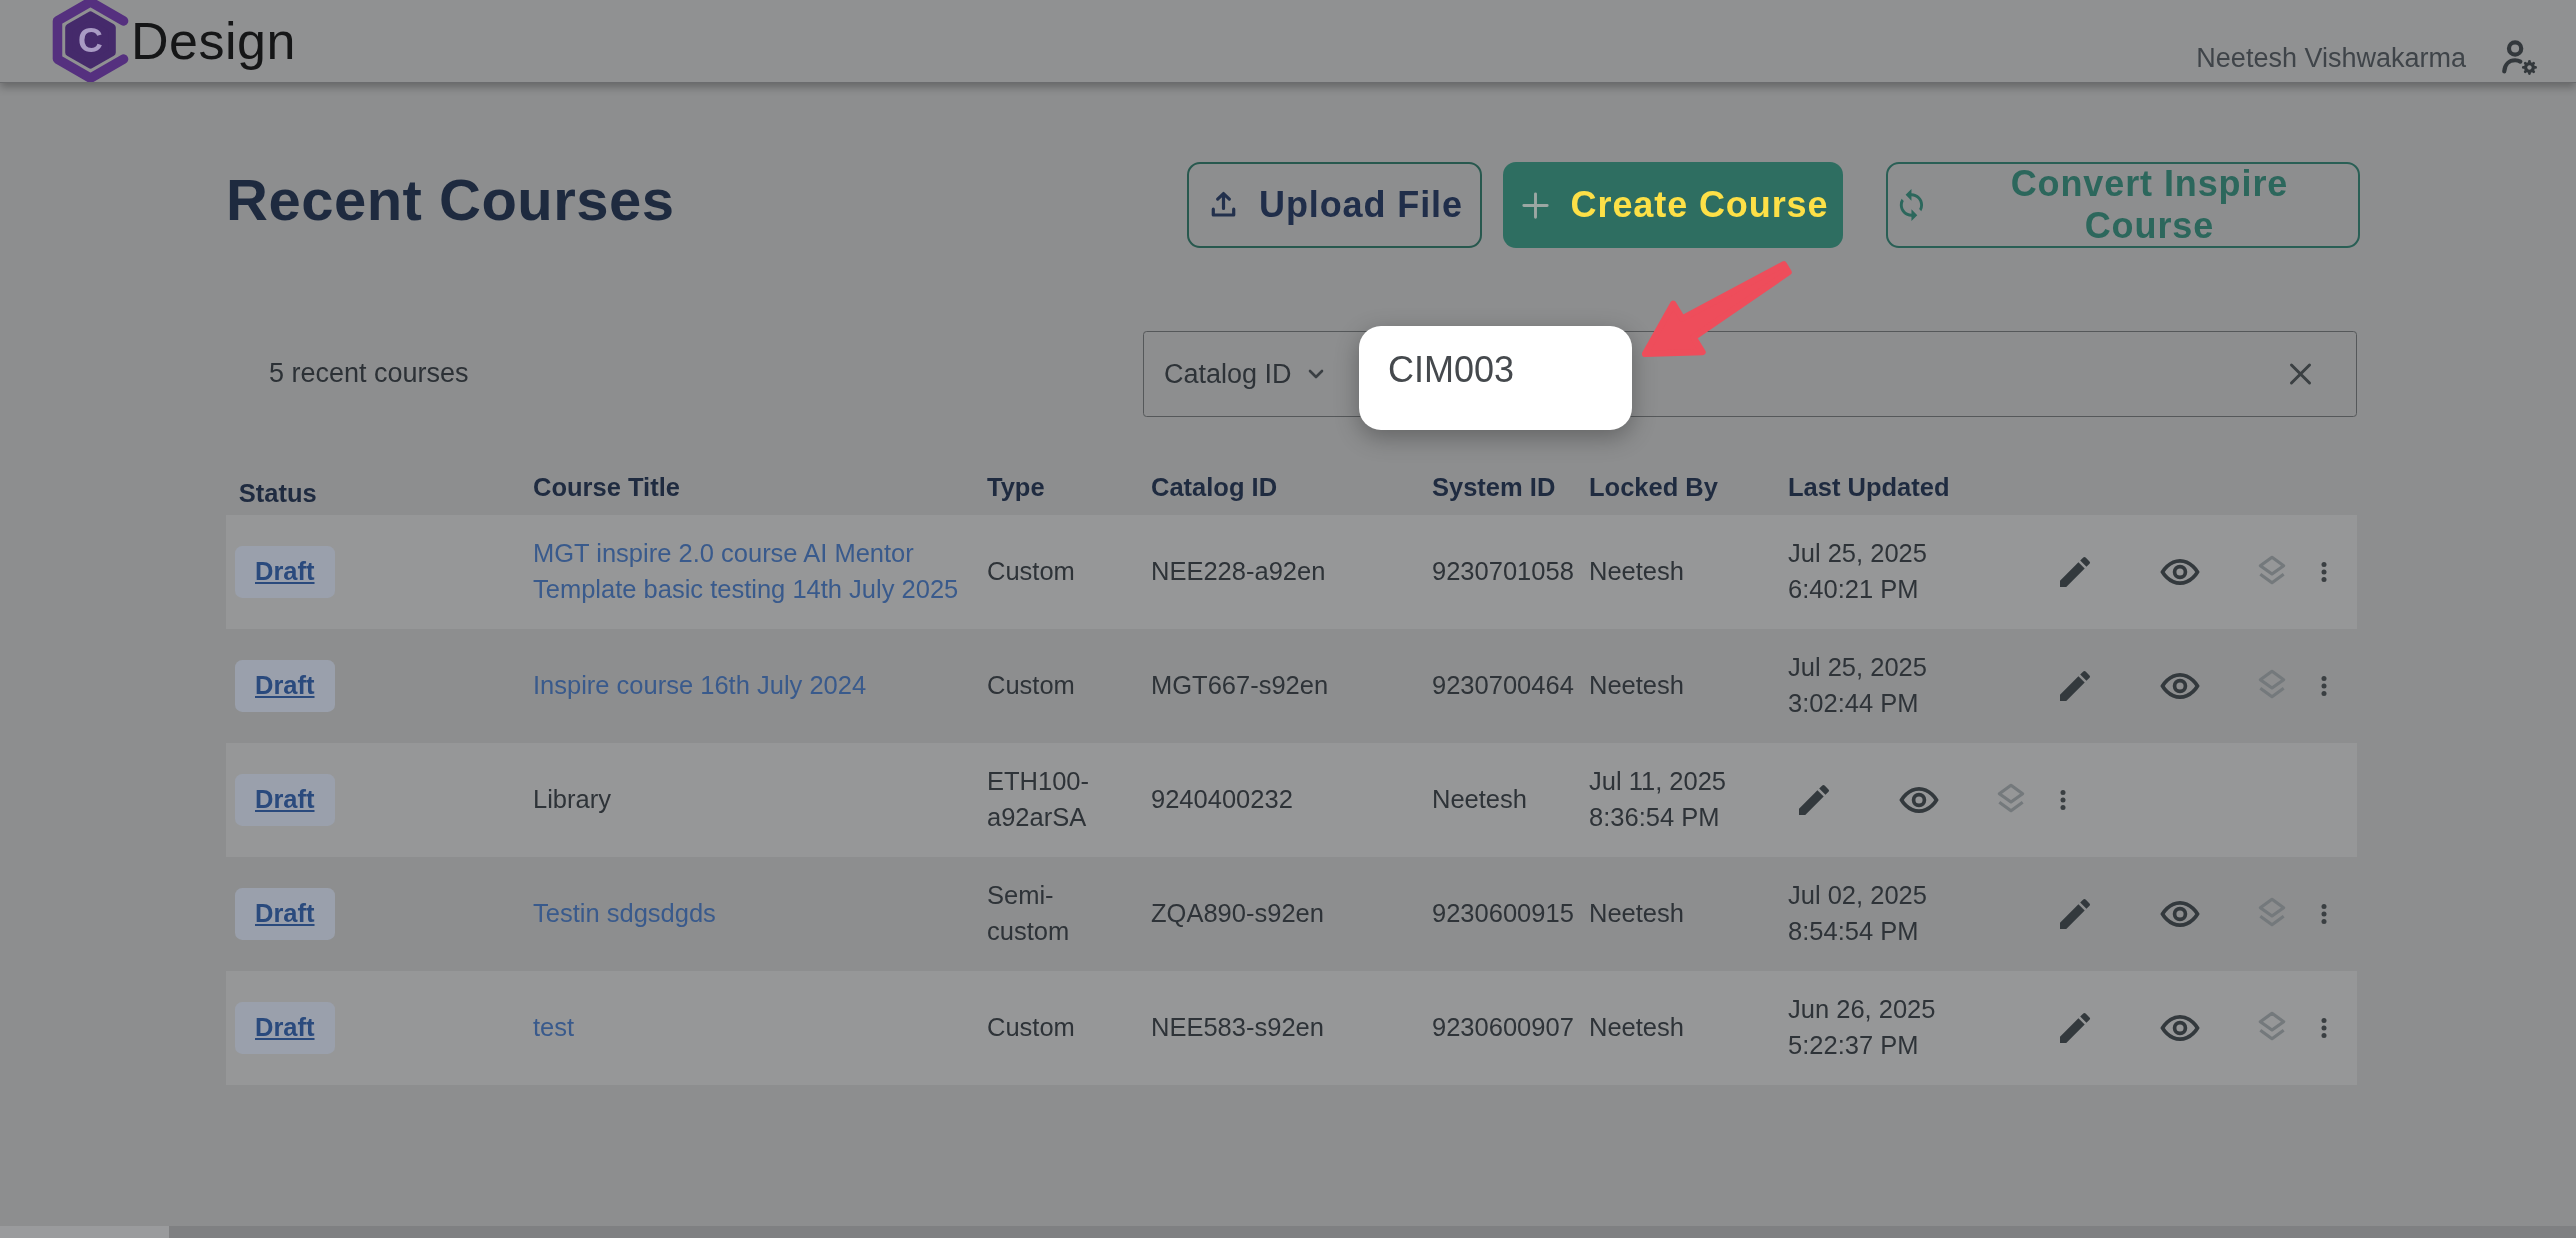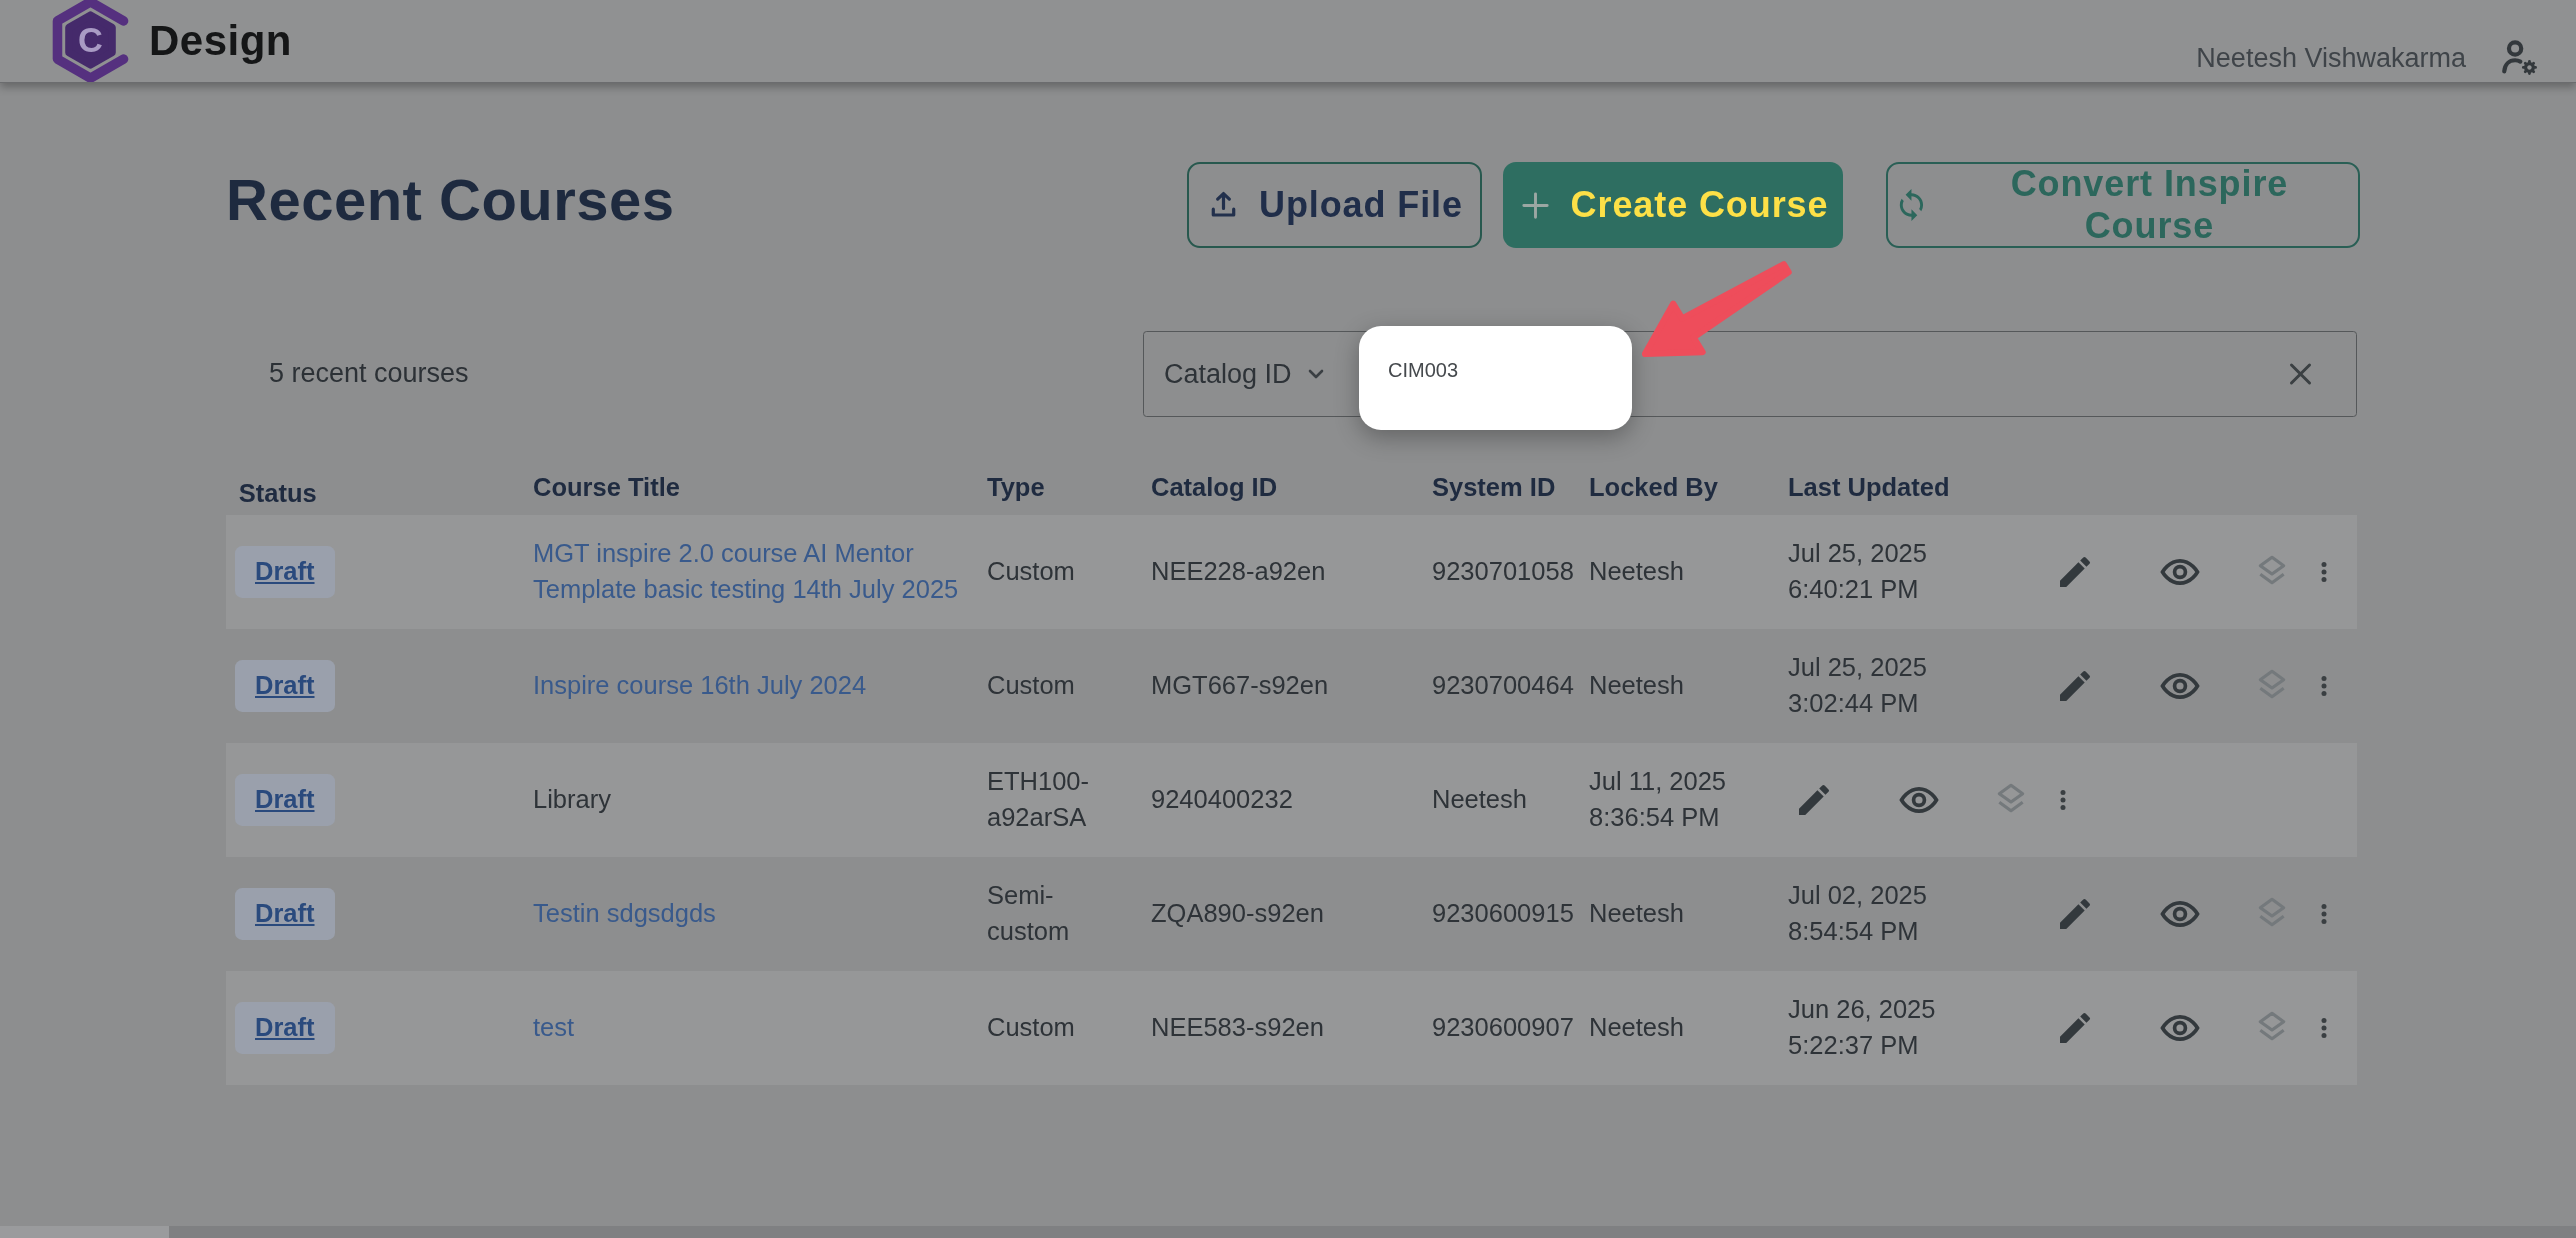--- a/index.html
+++ b/index.html
@@ -12,22 +12,22 @@
   
   .topbar{
     position:absolute;left:0;top:0;width:100%;height:82px;
     background:#909192;
     border-bottom:1.8px solid #6b6c6e;
     box-shadow:0 4.6px 8.2px rgba(0,0,0,.28);
     display:flex;align-items:center;z-index:5;
   }
   .logo{position:absolute;left:47px;top:-1.8px;width:87px;height:84px;}
   .brand{
-    position:absolute;left:149px;top:50%;transform:translateY(-50%);
-    font-size:42px;font-weight:700;color:#151617;letter-spacing:0.5px;
+    position:absolute;left:131px;top:50%;transform:translateY(-50%);
+    font-size:52px;font-weight:400;color:#151617;letter-spacing:0.5px;
   }
   .account{
     position:absolute;right:35px;top:17px;height:82px;
     display:flex;align-items:center;gap:33px;
   }
   .account .user-name{font-size:27px;color:#3f4449;}
   
   .page-title{
     position:absolute;left:226px;top:166px;
     font-size:58px;font-weight:600;color:#1e2a3f;letter-spacing:0.5px;
@@ -49,21 +49,21 @@
     border:1.8px solid #55585a;border-radius:3.6px;
     display:flex;align-items:center;
   }
   .filter-trigger{display:flex;align-items:center;gap:12.8px;padding-left:20px;cursor:pointer;}
   .filter-trigger .filter-label{font-size:27px;color:#2e3338;}
   .clear-btn{position:absolute;right:40px;top:50%;transform:translateY(-50%);cursor:pointer;line-height:0;}
   .spotlight-input{
     position:absolute;left:1359px;top:326px;width:273px;height:104px;box-sizing:border-box;
     background:#ffffff;border:none;border-radius:22px;outline:none;
     padding:0 0 16px 29px;font-family:"Liberation Sans",sans-serif;
-    font-size:20px;color:#45494d;z-index:20;
+    font-size:36px;color:#45494d;z-index:20;
     box-shadow:0 7.3px 24px rgba(0,0,0,.30);
   }
   .annotation-arrow{position:absolute;left:1636px;top:261px;z-index:30;pointer-events:none;}
   
   .table{position:absolute;left:226px;top:460px;width:2131px;}
   .tr{
     display:grid;
     grid-template-columns:307px 454px 164px 281px 157px 199px 261px 1fr;
     align-items:center;
   }

